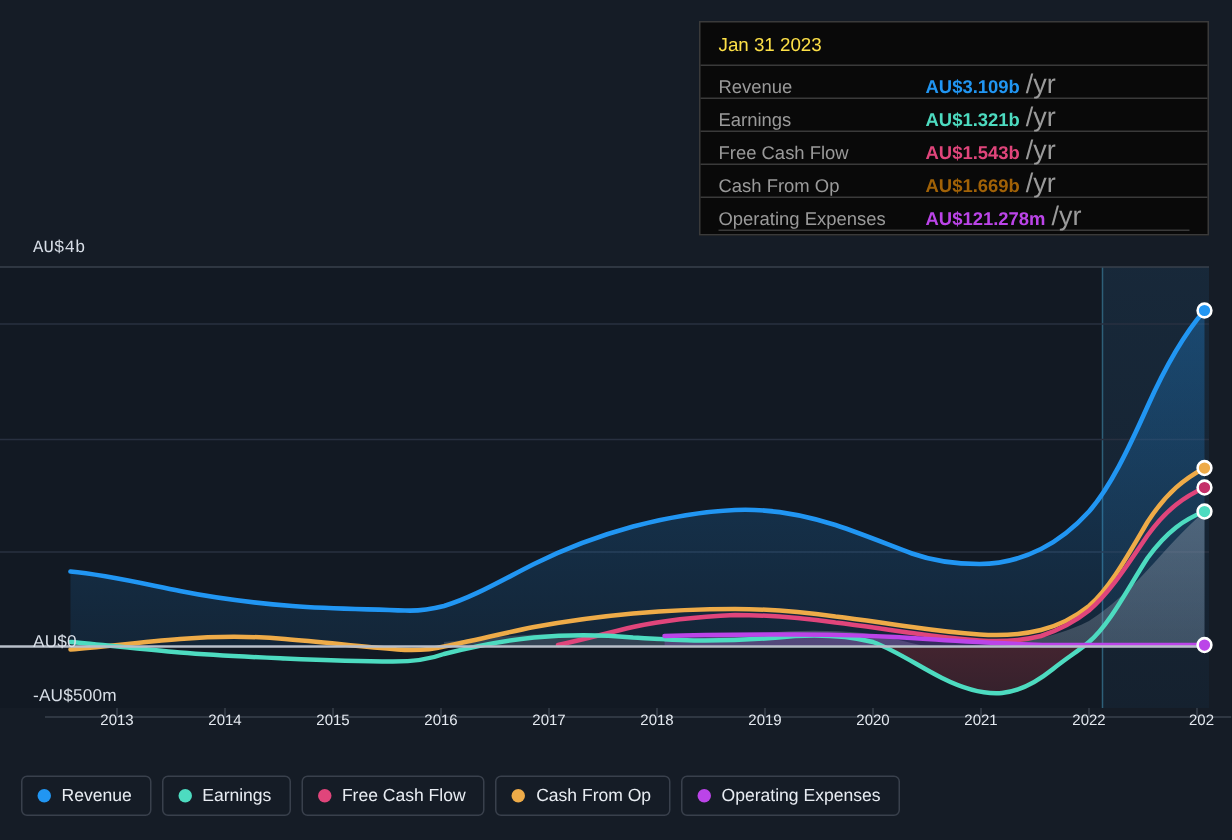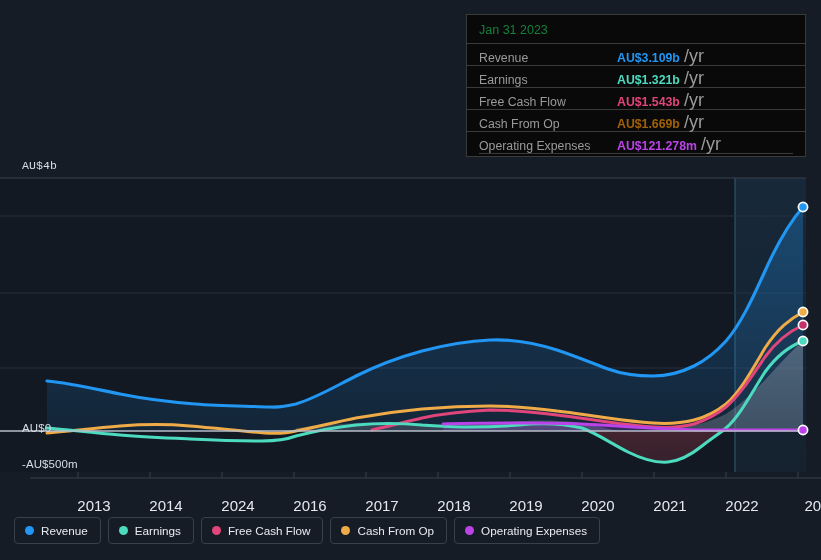--- a/index.html
+++ b/index.html
@@ -23,41 +23,40 @@
     font-size:11.5px;
     letter-spacing:.1px;
     white-space:nowrap;
   }
   #lbl-top{left:22px;top:159px;font-family:Liberation Mono, monospace;}
   #lbl-zero{left:22px;top:422px;}
   #lbl-neg{left:22px;top:458px;}
 
   .xtick{
     position:absolute;
-    top:497px;
+    top:475px;
     color:#e4e9f0;
-    font-size:15px;
+    font-size:10px;
     transform:translateX(-50%);
     white-space:nowrap;
-    margin-left:16px;
   }
 
   
   .tooltip{
     position:absolute;
     left:466px;top:14px;
     width:340px;
     background:#090909;
     border:1px solid #3a3a3a;
     box-sizing:border-box;
     padding:6px 0 2px 0;
     z-index:30;
   }
   .tt-title{
-    color:#15803d;
+    color:#fde047;
     font-size:12.5px;
     padding:2px 12px 6px 12px;
   }
   .tt-row{
     display:flex;
     align-items:baseline;
     border-top:1px solid #3a3a3a;
     padding:2px 12px 2px 12px;
     height:17px;
     box-sizing:content-box;
@@ -240,21 +239,21 @@
         <circle cx="803" cy="430" r="4.6" fill="#bb44e8" stroke="#ffffff" stroke-width="1.7"></circle>
       </g>
     </svg>
 
     <div class="axis-label" id="lbl-top">AU$4b</div>
     <div class="axis-label" id="lbl-zero">AU$0</div>
     <div class="axis-label" id="lbl-neg">-AU$500m</div>
 
     <div class="xtick" style="left:78px">2013</div>
     <div class="xtick" style="left:150px">2014</div>
-    <div class="xtick" style="left:222px">2024</div>
+    <div class="xtick" style="left:222px">2015</div>
     <div class="xtick" style="left:294px">2016</div>
     <div class="xtick" style="left:366px">2017</div>
     <div class="xtick" style="left:438px">2018</div>
     <div class="xtick" style="left:510px">2019</div>
     <div class="xtick" style="left:582px">2020</div>
     <div class="xtick" style="left:654px">2021</div>
     <div class="xtick" style="left:726px">2022</div>
     <div class="xtick" style="left:801px">202</div>
 
     <div class="tooltip">

